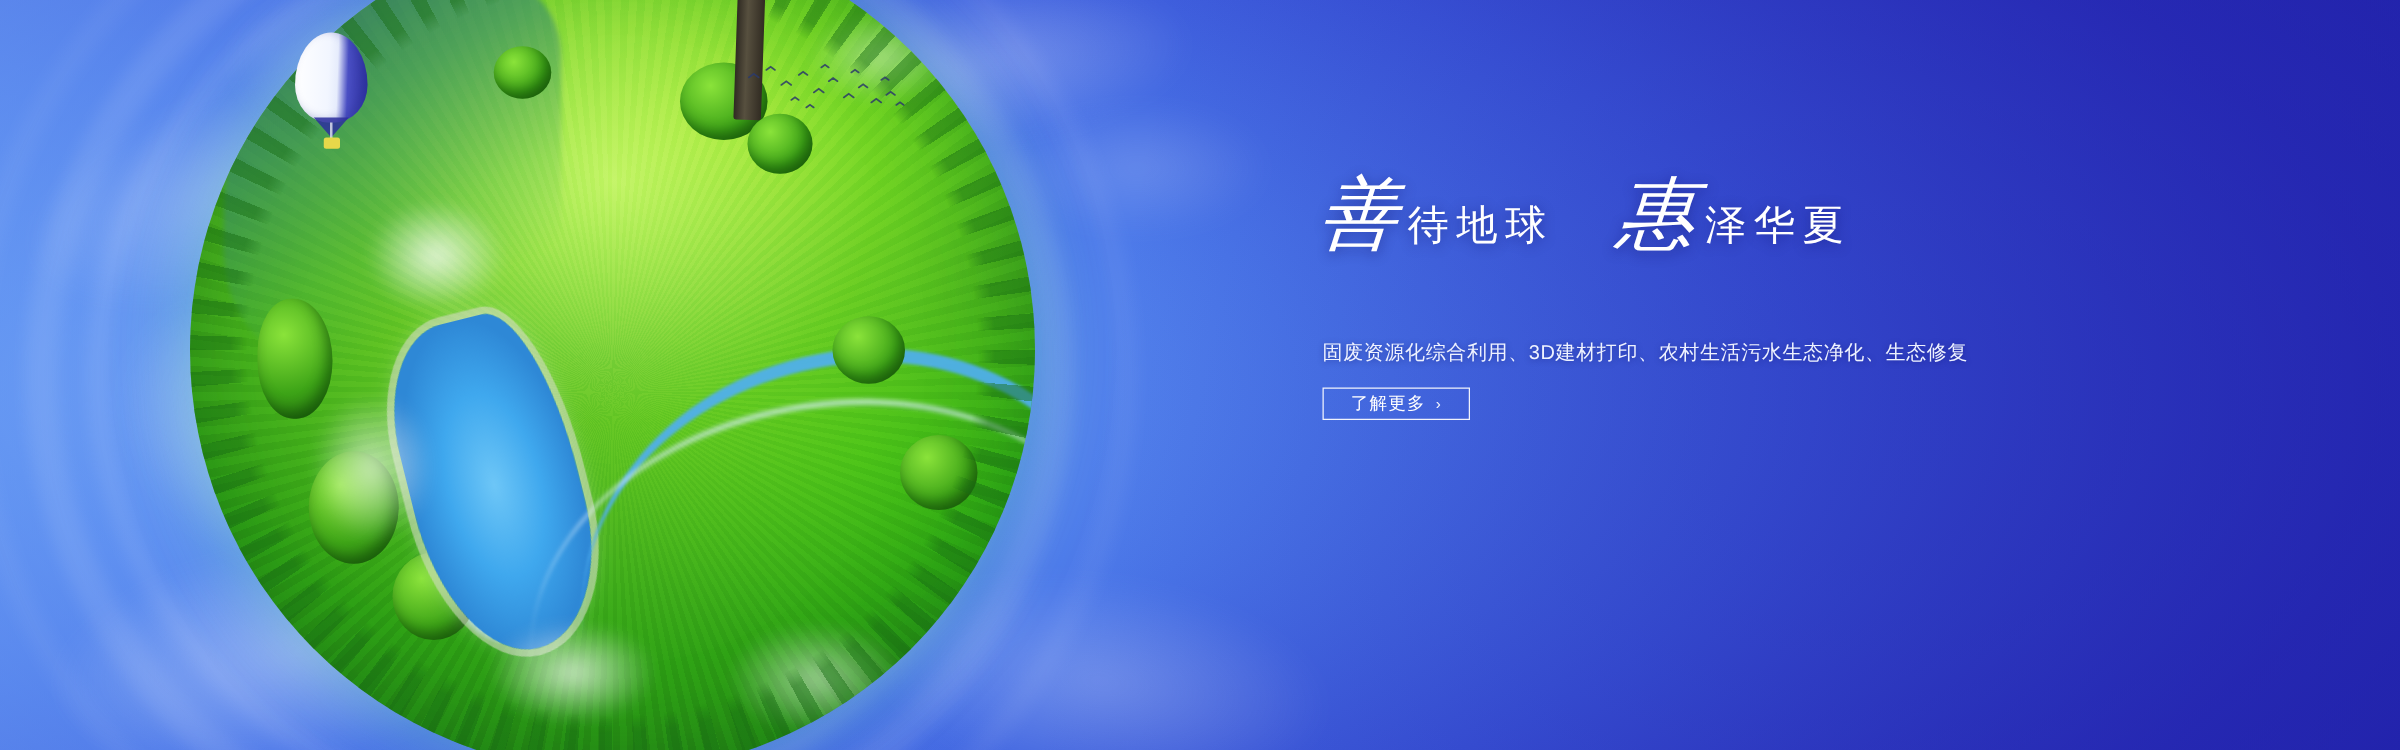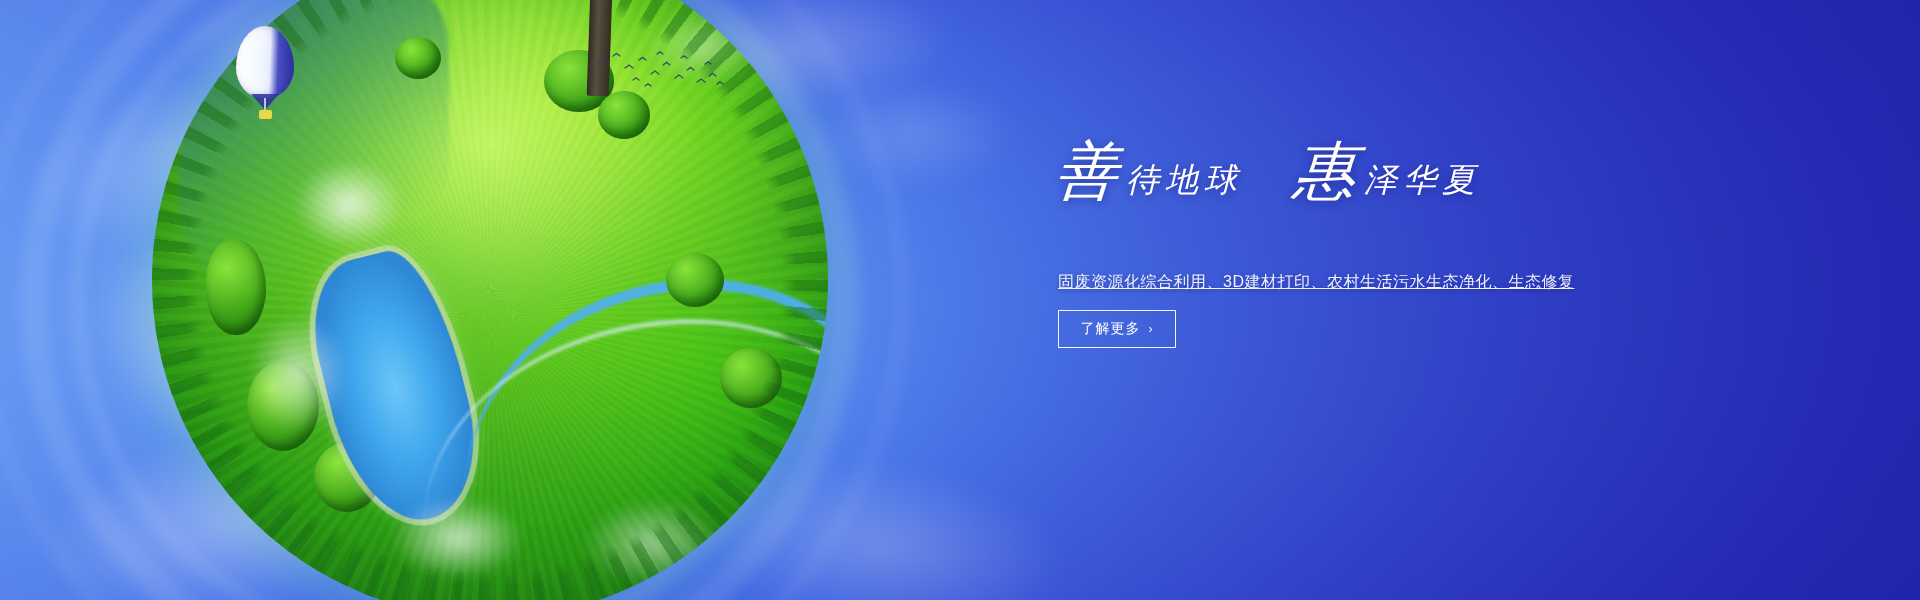--- a/index.html
+++ b/index.html
@@ -180,40 +180,39 @@
   .hl-big {
     font-family:"DejaVu Serif","Liberation Serif",serif;
     font-size:62px; line-height:1; font-weight:400;
     font-style:italic;
     letter-spacing:0;
     transform:skewX(-4deg);
   }
   .hl-small {
     font-family:"DejaVu Serif","Liberation Serif",serif;
     font-size:33px; line-height:1; letter-spacing:6px;
-    padding-bottom:6px; margin-left:8px;font-style:italic;
+    padding-bottom:6px; margin-left:8px;
   }
   .hl-gap { display:inline-block; width:42px; }
 
   .subtitle {
     position:absolute; left:18px; top:228px;
     color:#ffffff; font-size:23px; letter-spacing:7px; white-space:nowrap;
     text-shadow:0 1px 6px rgba(10,10,90,.40);
   }
 
   .desc {
     position:absolute; left:18px; top:272px;
     color:#eef2ff; font-size:16px; letter-spacing:.5px; white-space:nowrap;
     text-shadow:0 1px 5px rgba(10,10,90,.40);
-    text-decoration:underline;
   }
 
   .cta {
     position:absolute; left:18px; top:310px;
-    width:118px; height:38px;
+    width:118px; height:26px;
     border:1px solid rgba(255,255,255,.92);
     background:transparent; color:#ffffff;
     font-size:14px; letter-spacing:1px;
     display:flex; align-items:center; justify-content:center; gap:8px;
     cursor:pointer; font-family:"Liberation Sans","DejaVu Sans",sans-serif;
   }
   .cta .chev { font-size:12px; opacity:.95; }
 </style>
 </head>
 <body>

